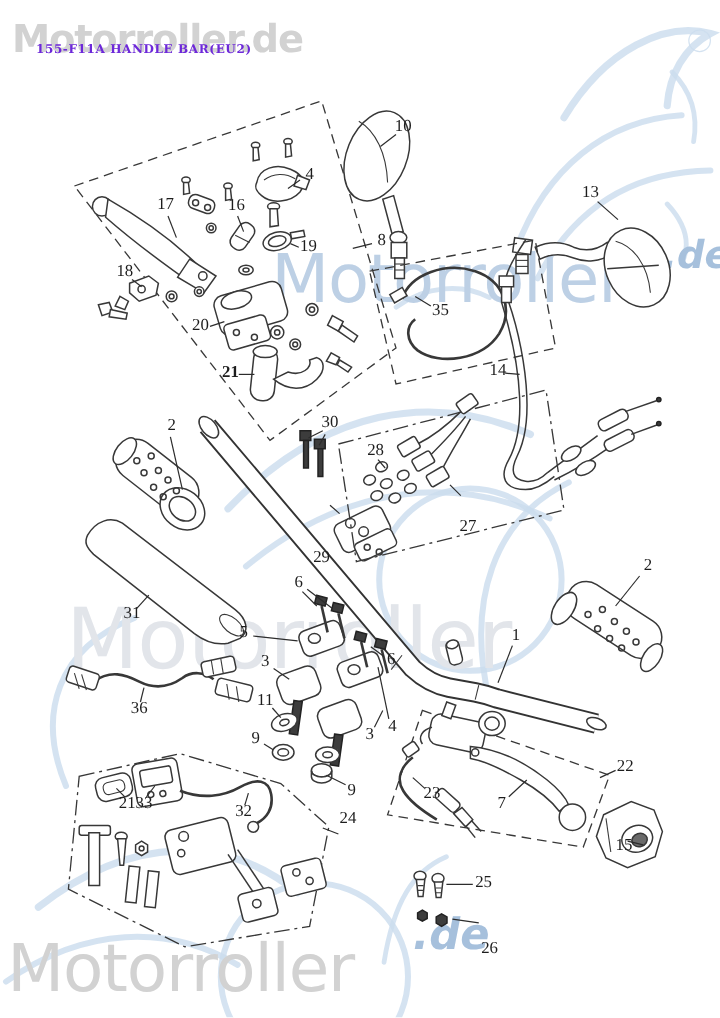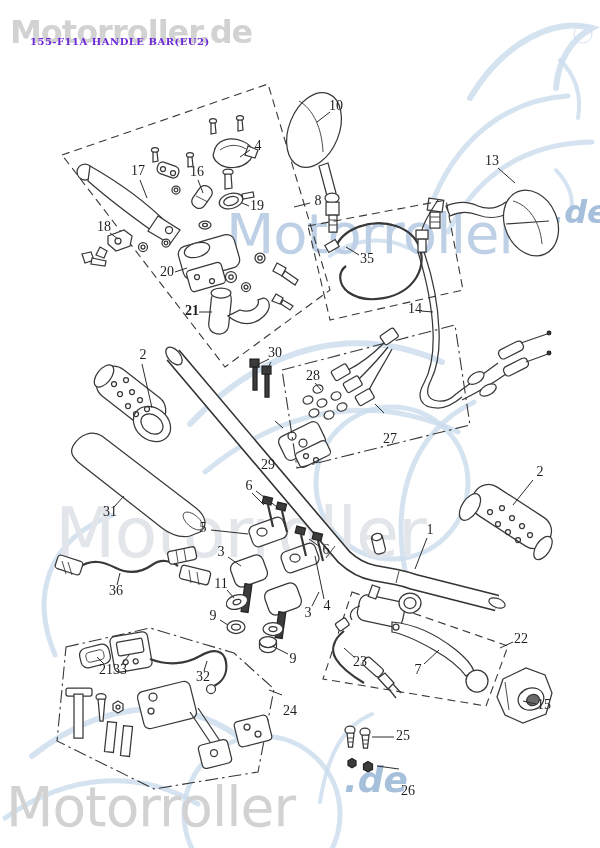--- a/index.html
+++ b/index.html
@@ -476,30 +476,30 @@
       <div class="part-label" style="left: 326px; top: 551px;">6</div>
       <div class="part-label" style="left: 418px; top: 671px;">7</div>
       <div class="part-label" style="left: 318px; top: 202px;">8</div>
       <div class="part-label" style="left: 213px; top: 617px;">9</div>
       <div class="part-label" style="left: 293px; top: 660px;">9</div>
       <div class="part-label" style="left: 336px; top: 107px;">10</div>
       <div class="part-label" style="left: 221px; top: 585px;">11</div>
       <div class="part-label" style="left: 258px; top: 147px;">4</div>
       <div class="part-label" style="left: 492px; top: 162px;">13</div>
       <div class="part-label" style="left: 415px; top: 310px;">14</div>
-      <div class="part-label" style="left: 544px; top: 706px;">15</div>
+      <div class="part-label" style="left: 520px; top: 706px;">15</div>
       <div class="part-label" style="left: 197px; top: 173px;">16</div>
       <div class="part-label" style="left: 138px; top: 172px;">17</div>
       <div class="part-label" style="left: 104px; top: 228px; text-align: center;">18</div>
       <div class="part-label" style="left: 257px; top: 207px;">19</div>
       <div class="part-label" style="left: 167px; top: 273px;">20</div>
       <div class="part-label" style="left: 192px; top: 312px; font-weight: bold;">21</div>
       <div class="part-label" style="left: 521px; top: 640px;">22</div>
       <div class="part-label" style="left: 360px; top: 663px;">23</div>
-      <div class="part-label" style="left: 290px; top: 712px;">24</div>
+      <div class="part-label" style="left: 290px; top: 684px;">24</div>
       <div class="part-label" style="left: 403px; top: 737px;">25</div>
       <div class="part-label" style="left: 408px; top: 792px;">26</div>
       <div class="part-label" style="left: 390px; top: 400px; margin-top: 40px;">27</div>
       <div class="part-label" style="left: 313px; top: 377px;">28</div>
       <div class="part-label" style="left: 268px; top: 418px; margin-top: 48px;">29</div>
       <div class="part-label" style="left: 275px; top: 354px;">30</div>
       <div class="part-label" style="left: 110px; top: 513px;">31</div>
       <div class="part-label" style="left: 203px; top: 678px;">32</div>
       <div class="part-label" style="left: 120px; top: 671px;">33</div>
       <div class="part-label" style="left: 106px; top: 671px;">21</div>

